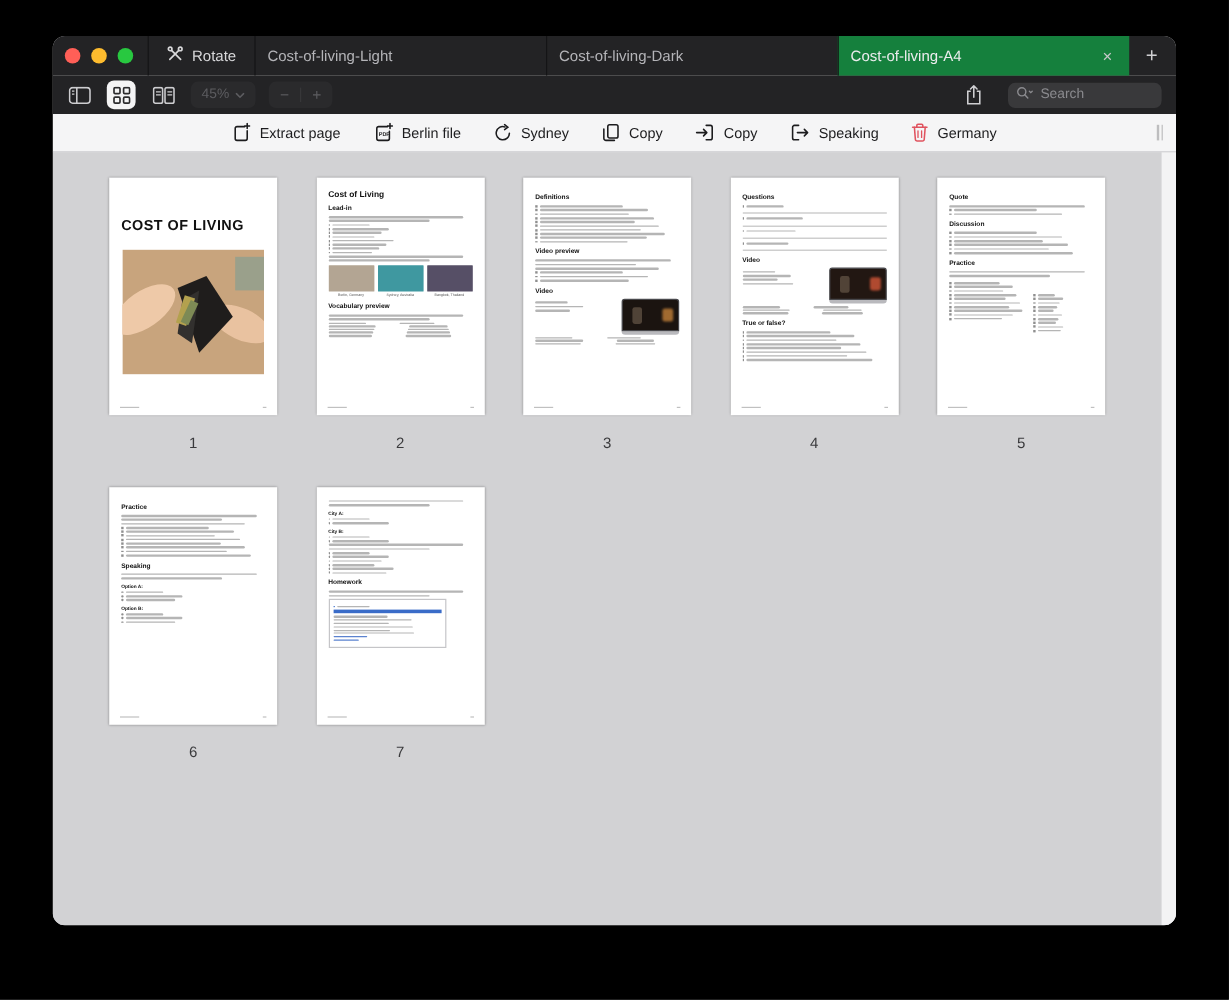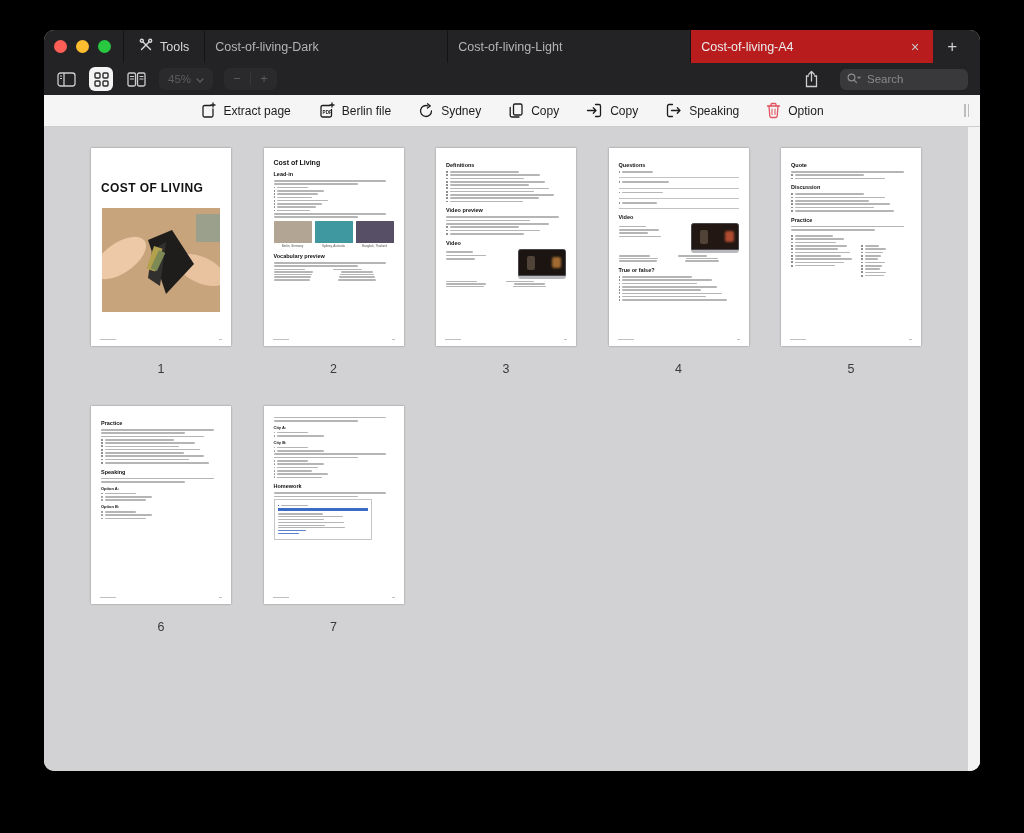--- a/index.html
+++ b/index.html
@@ -8,21 +8,21 @@
     overflow:hidden;background:#d2d2d4;box-shadow:0 8px 30px rgba(0,0,0,.6);}
   
   .titlebar{height:33px;background:#232325;display:flex;align-items:stretch;}
   .traffic{display:flex;align-items:center;gap:9px;padding:0 12px 0 10px;}
   .tl{width:13px;height:13px;border-radius:50%;display:inline-block;}
   .tl.red{background:#ff5f57}.tl.yellow{background:#febc2e}.tl.green{background:#28c840}
   .tools-btn{display:flex;align-items:center;gap:7px;padding:0 15px;border-left:1px solid #141416;
     color:#d8d8da;font-size:12.5px;cursor:default;}
   .tab{width:222px;display:flex;align-items:center;padding:0 10px;border-left:1px solid #141416;
     color:#b4b4b8;font-size:12.5px;white-space:nowrap;overflow:hidden;}
-  .tab.active{background:#b91c1c;color:#ececee;justify-content:space-between;}
+  .tab.active{background:#15803d;color:#ececee;justify-content:space-between;}
   .tab-close{color:#c8c8cb;font-size:14px;padding:0 4px;line-height:1;cursor:default;}
   .newtab{width:38px;display:flex;align-items:center;justify-content:center;color:#cfcfd2;
     font-size:17px;font-weight:300;}
   
   .viewbar{height:32px;background:#232325;display:flex;align-items:center;padding:0 10px;gap:11px;}
   .vicon{width:24px;height:24px;display:flex;align-items:center;justify-content:center;border-radius:6px;}
   .vicon svg{display:block}
   .vicon.sel{background:#f4f4f5;}
   .pill{height:22px;background:#303032;border-radius:6px;display:flex;align-items:center;}
   .pill.dim{opacity:.55}
@@ -89,27 +89,27 @@
     </div>
     <div class="tools-btn">
       <span>
         <svg width="14" height="14" viewBox="0 0 14 14" fill="none" stroke="#d8d8da" stroke-width="1.4" stroke-linecap="round">
           <path d="M2.5 2.5 L11.5 11.5"></path>
             <path d="M11.5 2.5 L2.5 11.5"></path>
           <circle cx="2.8" cy="2.8" r="1.5" fill="#232325"></circle>
           <circle cx="11.2" cy="2.8" r="1.5" fill="#232325"></circle>
         </svg>
       </span>
-      <span>Tools</span>
+      <span>Rotate</span>
+    </div>
+    <div class="tab">
+      <span>Cost-of-living-Light</span>
     </div>
     <div class="tab">
       <span>Cost-of-living-Dark</span>
-    </div>
-    <div class="tab">
-      <span>Cost-of-living-Light</span>
     </div>
     <div class="tab active">
       <span>Cost-of-living-A4</span>
       <span class="tab-close">×</span>
     </div>
     <div class="newtab">+</div>
   </div>
 
   <div class="viewbar">
     <div class="vicon">
@@ -232,21 +232,21 @@
     </div>
     <div class="ebtn">
       <span>
         <svg width="15" height="17" viewBox="0 0 15 17" fill="none" stroke="#e0535f" stroke-width="1.3" stroke-linecap="round">
           <path d="M1.5 4 H13.5"></path>
             <path d="M5 4 V2.5 A1 1 0 0 1 6 1.5 H9 A1 1 0 0 1 10 2.5 V4"></path>
           <path d="M3 4 L3.8 14 A1.5 1.5 0 0 0 5.3 15.5 H9.7 A1.5 1.5 0 0 0 11.2 14 L12 4"></path>
           <path d="M6 7 V12.5 M9 7 V12.5" stroke-width="1.1"></path>
         </svg>
       </span>
-      <span>Option</span>
+      <span>Germany</span>
     </div>
     <div class="draghandle">
         <i></i>
         <i></i>
       </div>
   </div>
 
   <div class="content">
     <div id="thumbs">
         <div class="thumb" style="left: 47px; top: 21px;">

